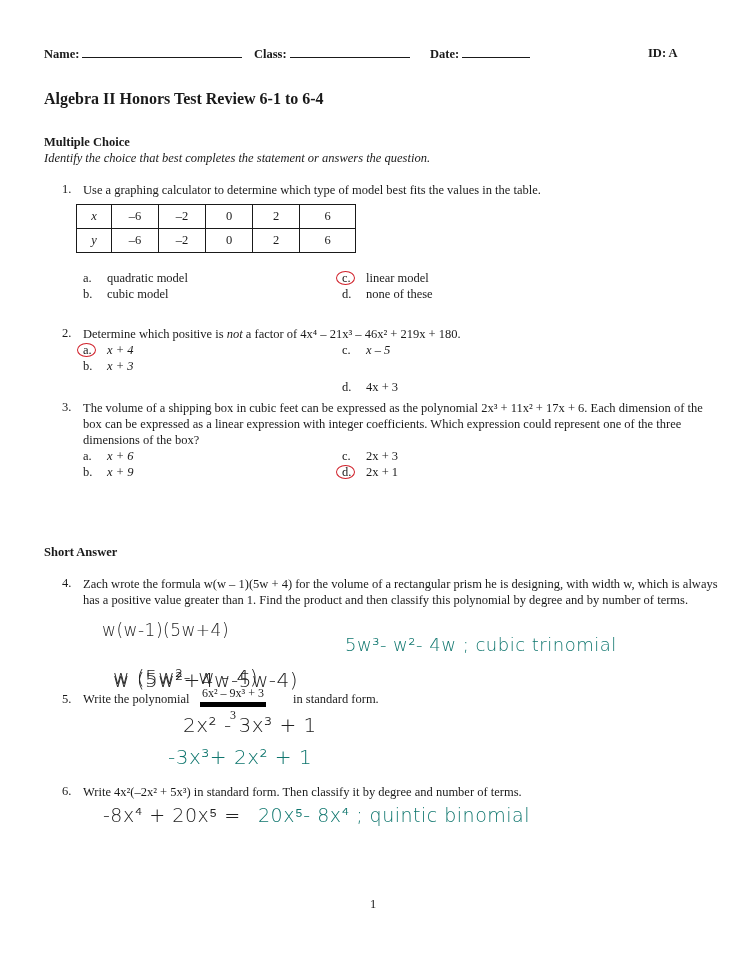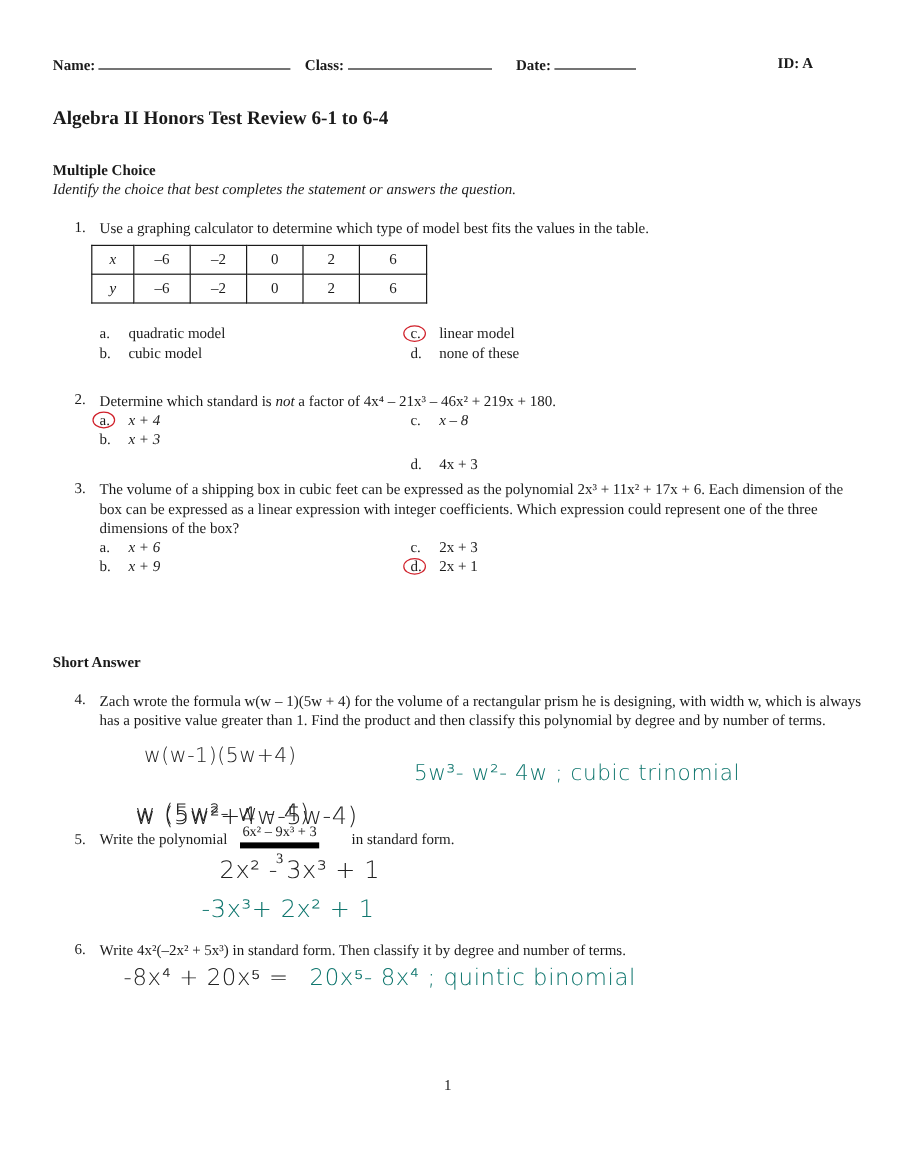--- a/index.html
+++ b/index.html
@@ -84,40 +84,40 @@
 </tbody>
   </table>
 
 <div class="opt" style="left:83px; top:270px"><span class="letter">a.</span><span>quadratic model</span></div>
 <div class="opt" style="left:83px; top:286px"><span class="letter">b.</span><span>cubic model</span></div>
 <div class="opt" style="left:342px; top:270px"><span class="letter">c.</span><span>linear model</span></div>
 <div class="circle" style="left:336px; top:271px"></div>
 <div class="opt" style="left:342px; top:286px"><span class="letter">d.</span><span>none of these</span></div>
 
 <div class="qnum" style="left:62px; top:326px">2.</div>
-<div class="q" style="top:326px"><span>Determine which standard is </span><span class="italic">not</span><span> a factor of 4x⁴ – 21x³ – 46x² + 219x + 180.</span></div>
+<div class="q" style="top:326px"><span>Determine which positive is </span><span class="italic">not</span><span> a factor of 4x⁴ – 21x³ – 46x² + 219x + 180.</span></div>
 <div class="opt" style="left:83px; top:342px"><span class="letter">a.</span><span class="italic">x + 4</span></div>
 <div class="circle" style="left:77px; top:343px"></div>
 <div class="opt" style="left:83px; top:358px"><span class="letter">b.</span><span class="italic">x + 3</span></div>
-<div class="opt" style="left:342px; top:342px"><span class="letter">c.</span><span class="italic">x – 8</span></div>
+<div class="opt" style="left:342px; top:342px"><span class="letter">c.</span><span class="italic">x – 5</span></div>
 <div class="opt" style="left:342px; top:379px"><span class="letter">d.</span><span>4x + 3</span></div>
 
 <div class="qnum" style="left:62px; top:400px">3.</div>
 <div class="q" style="top:400px; width:630px">The volume of a shipping box in cubic feet can be expressed as the polynomial 2x³ + 11x² + 17x + 6. Each dimension of the box can be expressed as a linear expression with integer coefficients. Which expression could represent one of the three dimensions of the box?</div>
 <div class="opt" style="left:83px; top:448px"><span class="letter">a.</span><span class="italic">x + 6</span></div>
 <div class="opt" style="left:83px; top:464px"><span class="letter">b.</span><span class="italic">x + 9</span></div>
 <div class="opt" style="left:342px; top:448px"><span class="letter">c.</span><span>2x + 3</span></div>
 <div class="opt" style="left:342px; top:464px"><span class="letter">d.</span><span>2x + 1</span></div>
 <div class="circle" style="left:336px; top:465px"></div>
 
 <div class="abs section" style="top:545px">Short Answer</div>
 
 <div class="qnum" style="left:62px; top:576px">4.</div>
 <div class="q" style="top:576px; width:635px">Zach wrote the formula w(w – 1)(5w + 4) for the volume of a rectangular prism he is designing, with width w, which is always has a positive value greater than 1. Find the product and then classify this polynomial by degree and by number of terms.</div>
-<div class="hand black" style="left:120px; top:620px; font-size:17px">w(w-1)(5w+4)</div>
+<div class="hand black" style="left:102px; top:620px; font-size:17px">w(w-1)(5w+4)</div>
 <div class="hand black" style="left:113px; top:668px; font-size:20px">w (5w²+4w-5w-4)</div>
 <div class="hand black" style="left:113px; top:665px; font-size:20px">w (5w²- w - 4)</div>
 <div class="hand red" style="left:345px; top:634px; font-size:18px">5w³- w²- 4w ; cubic trinomial</div>
 
 <div class="qnum" style="left:62px; top:692px">5.</div>
 <div class="abs" style="left:83px; top:692px">Write the polynomial</div>
 <div class="frac">
   <div class="num">6x² – 9x³ + 3</div>
   <div class="den">3</div>
 </div>

